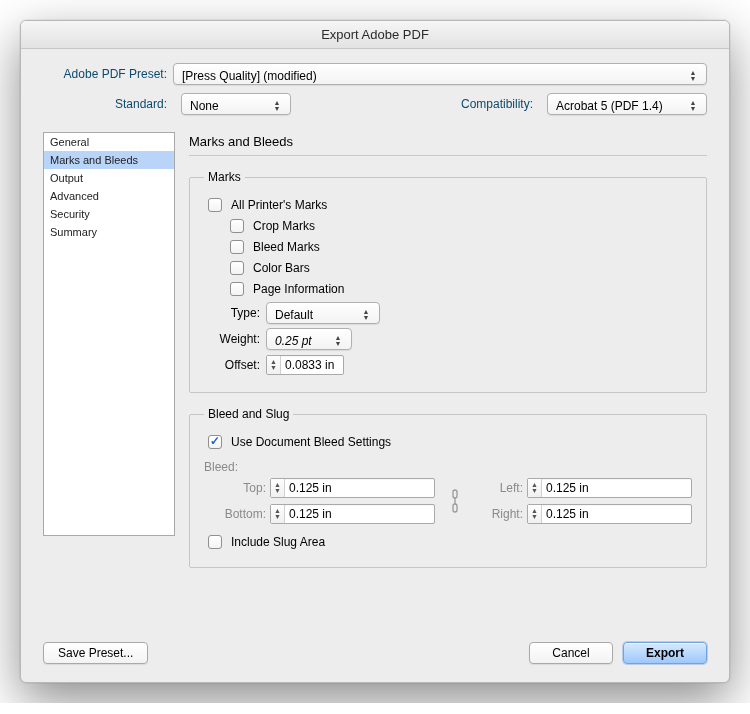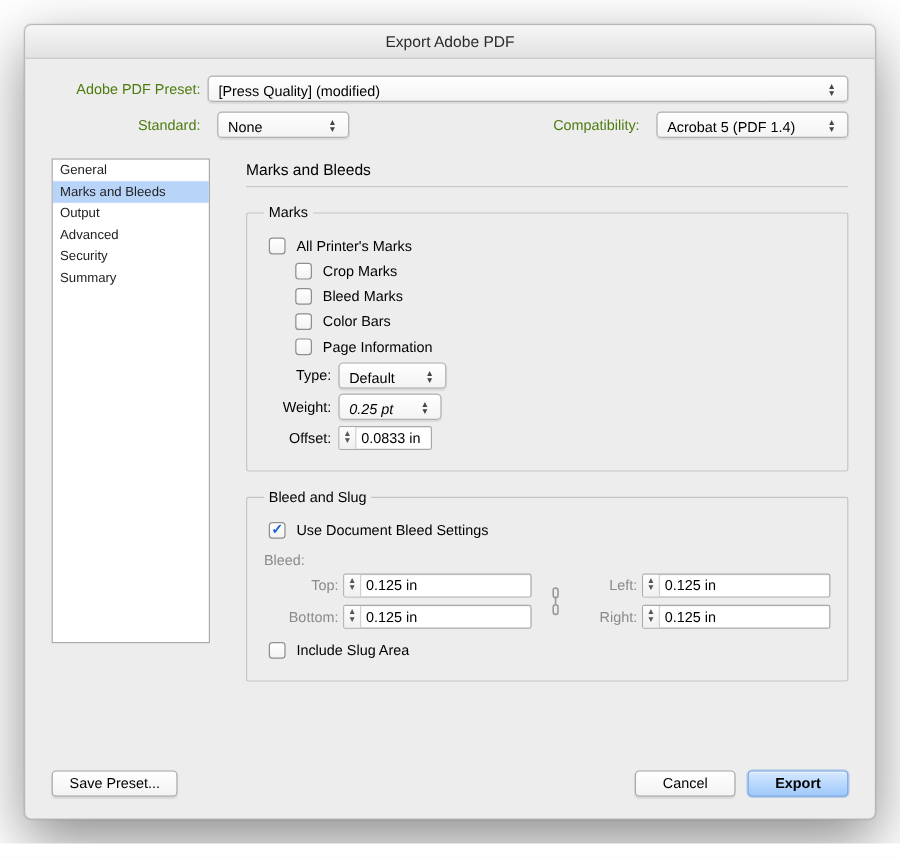--- a/index.html
+++ b/index.html
@@ -26,21 +26,21 @@
     text-align: center;
     background: linear-gradient(#f6f6f6, #e2e2e2);
     border-bottom: 1px solid #c5c5c5;
     font-size: 13px;
     color: #2b2b2b;
   }
   .content {
     padding: 14px 22px 18px 22px;
   }
   .row { display: flex; align-items: center; margin-bottom: 8px; }
-  .row .lbl { text-align: right; padding-right: 6px; color: #4d7c0f; }
+  .row .lbl { text-align: right; padding-right: 6px; color: #0c4a6e; }
   .lbl-preset { width: 130px; }
   .lbl-std { width: 130px; }
   .select {
     display: inline-flex;
     align-items: center;
     justify-content: space-between;
     height: 22px;
     padding: 4px 6px 0 8px;
     background: linear-gradient(#ffffff, #f3f3f3);
     border: 1px solid #b0b0b0;
@@ -55,21 +55,21 @@
     flex-direction: column;
     align-items: center;
     margin-left: 6px;
     font-size: 7px;
     line-height: 6px;
     color: #444;
   }
   .select-wide { flex: 1; }
   .select-compat { width: 160px; }
   .split { display: flex; align-items: center; gap: 8px; }
-  .body-split { display: flex; gap: 30px; margin-top: 17px;}
+  .body-split { display: flex; gap: 14px; margin-top: 17px;}
   .sidebar {
     width: 132px;
     height: 404px;
     background: #fff;
     border: 1px solid #a9a9a9;
     font-size: 11px;
     color: #222;
   }
   .sidebar .item {
     padding: 3px 6px;
@@ -136,21 +136,21 @@
     display: flex; flex-direction: column; align-items:center; justify-content:center;
     font-size: 7px; line-height: 6px; color: #555;
     border-right: 1px solid #d0d0d0;
     background: linear-gradient(#fdfdfd,#f0f0f0);
     height: 100%;
   }
   .spinner input {
     border: none; outline: none; height: 18px; padding: 0 4px;
     font-size: 12px; width: 62px; background: transparent;
   }
-  .select-small { width: 90px; }
+  .select-small { width: 114px; }
   .select-small2 { width: 86px; font-style: italic; }
   .disabled { color: #8a8a8a; }
   .bleed-grid {
     display: grid;
     grid-template-columns: 66px auto 40px 52px auto;
     row-gap: 6px;
     align-items: center;
     margin-top: 4px;
     margin-bottom: 8px;
   }

